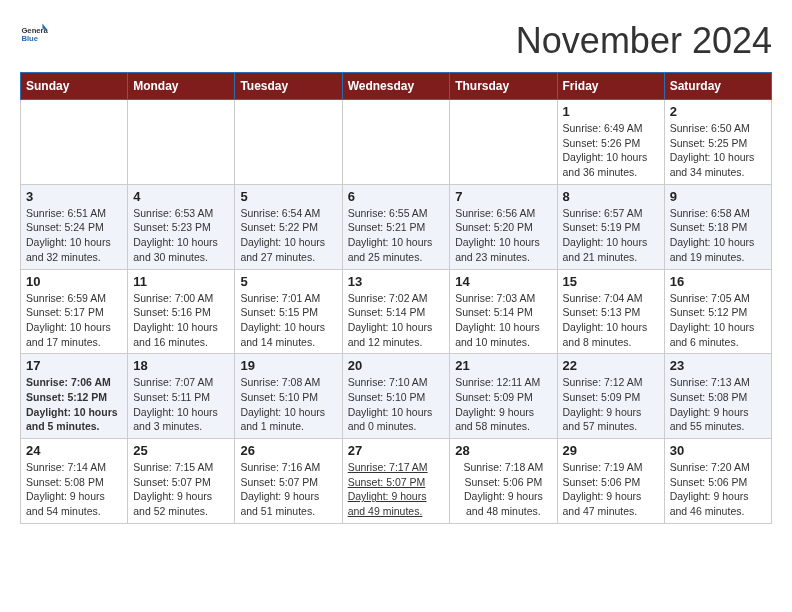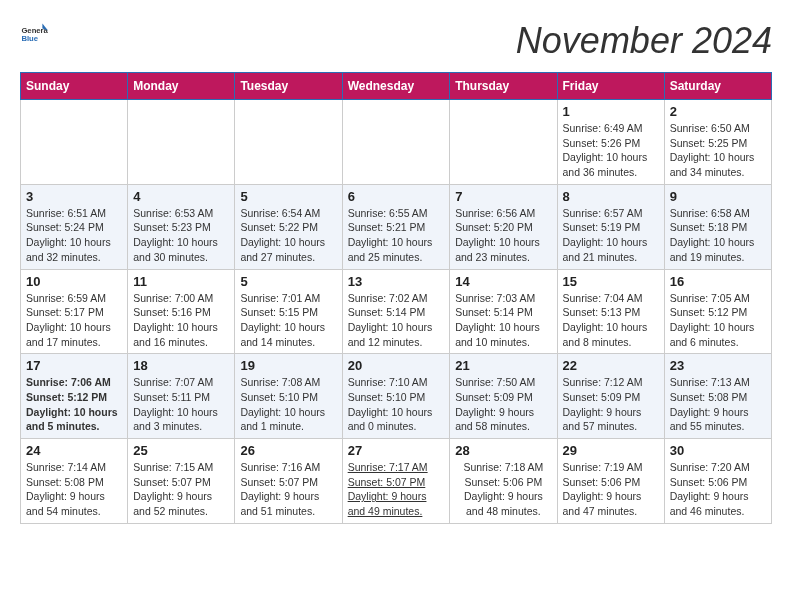--- a/index.html
+++ b/index.html
@@ -25,33 +25,32 @@
       width: 28px;
       height: 28px;
     }
     .title-section {
       text-align: right;
     }
     .month-title {
       font-size: 36px;
       font-weight: normal;
       color: #333;
-      font-style: italic;
     }
     .location-title {
       font-size: 16px;
       color: #555;
     }
     .calendar {
       width: 100%;
       border-collapse: collapse;
       font-size: 11px;
     }
     .calendar th {
-      background: #be185d;
+      background: #7f1d1d;
       color: #fff;
       padding: 6px 5px;
       text-align: left;
       font-size: 12px;
       border: 1px solid #2a6db5;
     }
     .calendar td {
       border: 1px solid #ccc;
       vertical-align: top;
       padding: 4px 5px;
@@ -262,21 +261,21 @@
           </td>
           <td>
             <span class="day-number">20</span>
             <div class="day-info" style="white-space: pre-line;">Sunrise: 7:10 AM
 Sunset: 5:10 PM
 Daylight: 10 hours
 and 0 minutes.</div>
           </td>
           <td>
             <span class="day-number">21</span>
-            <div class="day-info" style="white-space: pre-line;">Sunrise: 7:50 AM
+            <div class="day-info" style="white-space: pre-line;">Sunrise: 12:11 AM
 Sunset: 5:09 PM
 Daylight: 9 hours
 and 58 minutes.</div>
           </td>
           <td>
             <span class="day-number">22</span>
             <div class="day-info" style="white-space: pre-line;">Sunrise: 7:12 AM
 Sunset: 5:09 PM
 Daylight: 9 hours
 and 57 minutes.</div>

